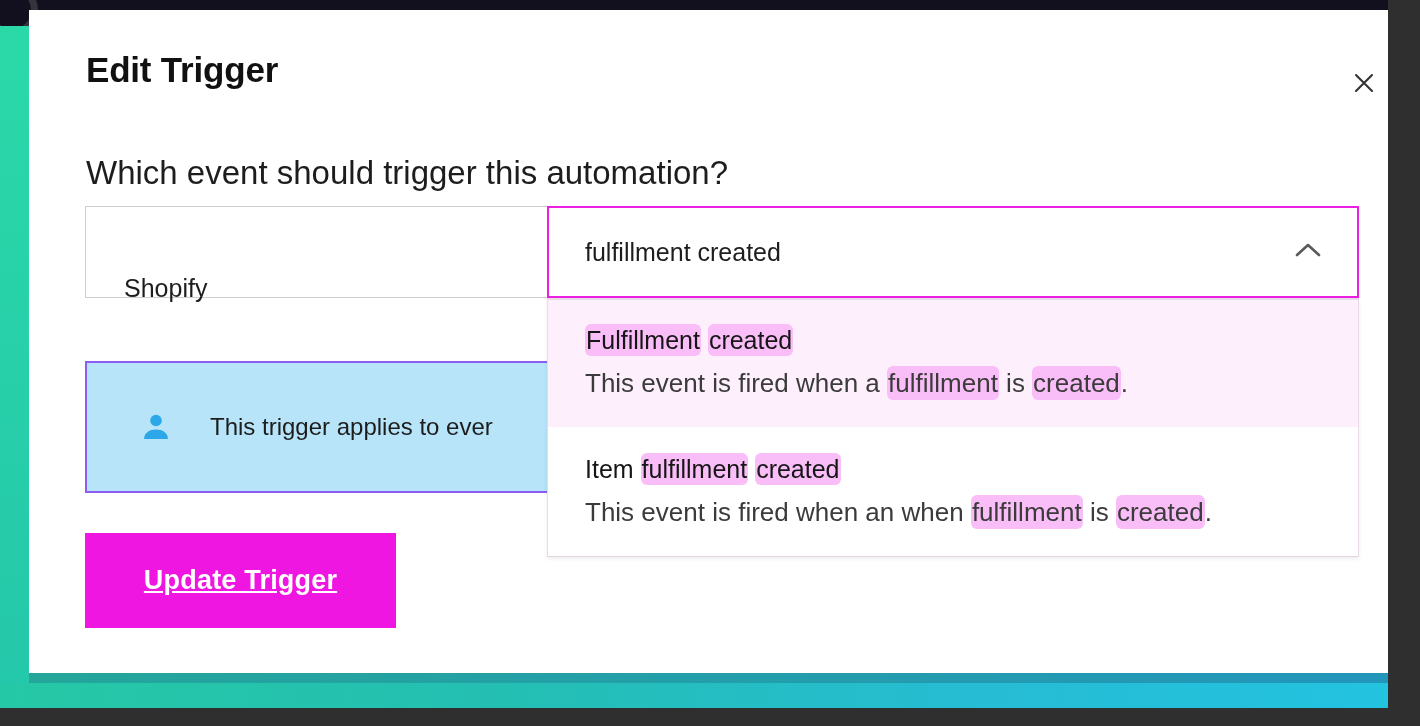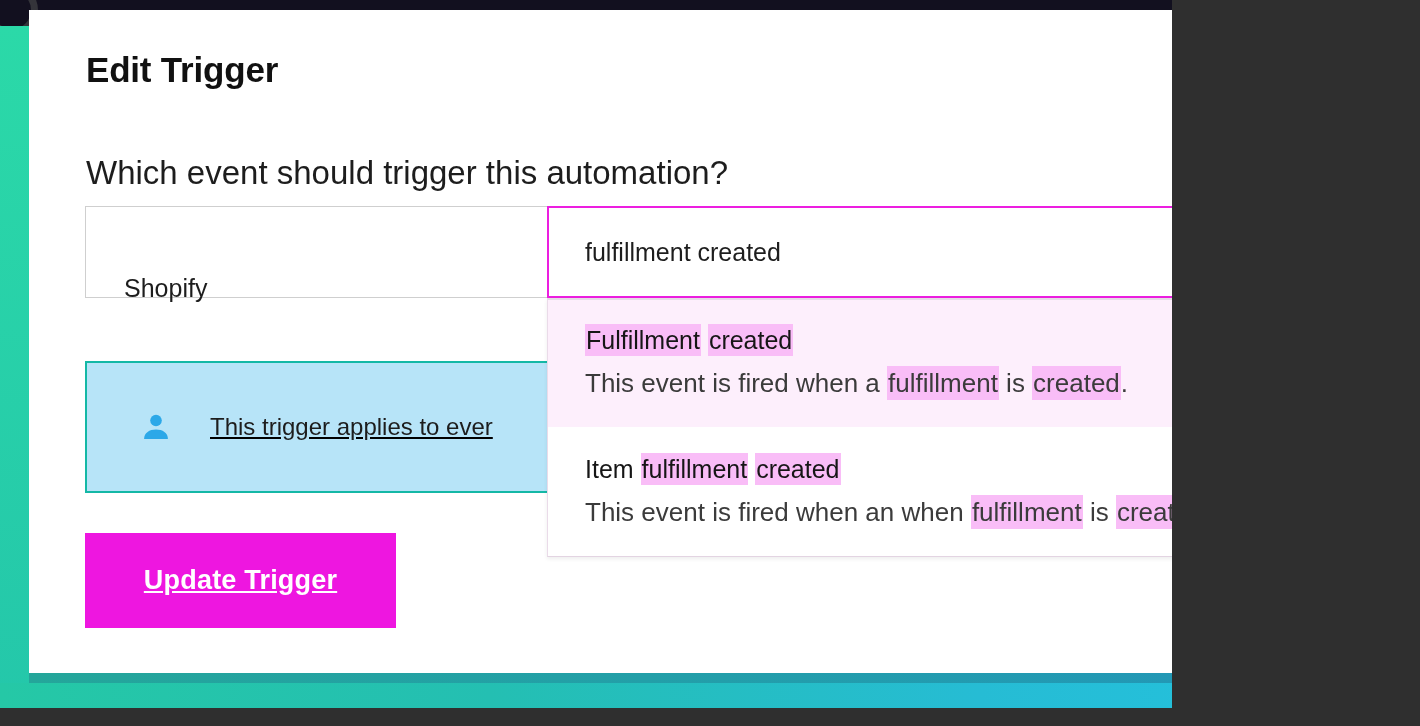--- a/index.html
+++ b/index.html
@@ -8,21 +8,21 @@
   html, body {
     width: 1420px;
     height: 726px;
     overflow: hidden;
     font-family: "Liberation Sans", "DejaVu Sans", sans-serif;
     background: #2f2f2f;
   }
 
   #screen {
     position: relative;
-    width: 1172px;
+    width: 1388px;
     height: 726px;
     background: #2f2f2f;
     overflow: hidden;
   }
 
   
   .bg-topbar {
     position: absolute;
     left: 0; top: 0;
     width: 1420px; height: 10px;
@@ -190,33 +190,32 @@
   .option-desc {
     font-size: 26px;
     color: #3b3b3b;
     line-height: 1.35;
     white-space: nowrap;
   }
   mark {
     background: #f9bdf7;
     color: inherit;
     padding: 2px 1px;
-    border-radius: 0;
+    border-radius: 6px;
   }
 
   
   .info-banner {
     position: absolute;
     left: 56px; top: 351px;
     width: 770px; height: 132px;
     background: #b7e4f8;
-    border: 2px solid #14b8a6;
+    border: 2px solid #8b5cf6;
     display: flex;
     align-items: center;
-    text-decoration: underline;
   }
   .info-banner .person-icon {
     margin-left: 52px;
     flex: 0 0 auto;
     display: flex;
   }
   .info-banner .info-text {
     margin-left: 37px;
     font-size: 24px;
     color: #1d1d1d;

